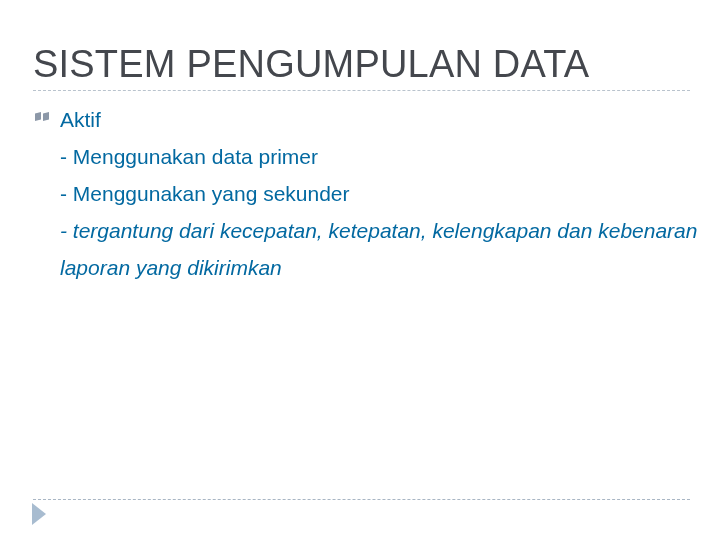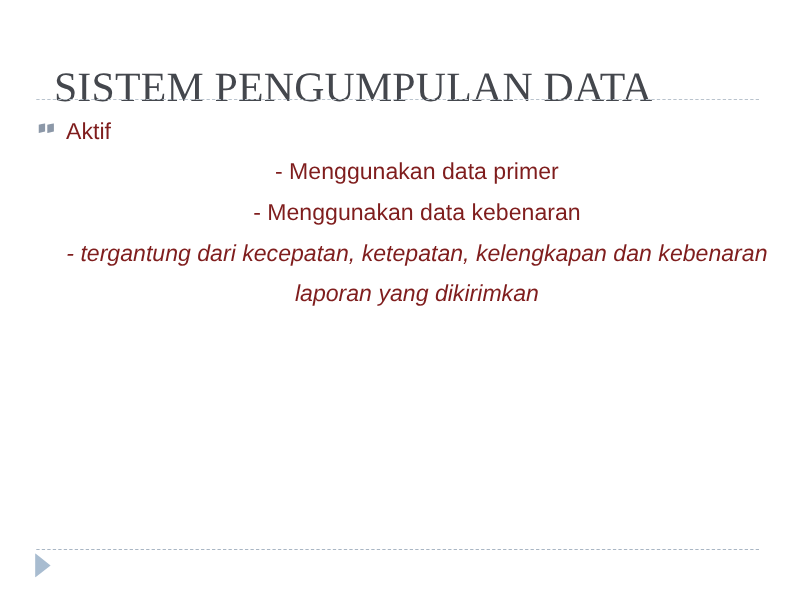--- a/index.html
+++ b/index.html
@@ -30,23 +30,22 @@
     width: 660px;
     height: 46px;
   }
   .slide-title {
     font-size: 38px;
     line-height: 44px;
     font-weight: normal;
     color: #44474d;
     letter-spacing: 0.2px;
     white-space: nowrap;
-    margin: 16px;
+    margin: 0;
     padding: 0;
-    font-family: Liberation Serif, serif;
   }
   .title-rule {
     position: absolute;
     left: 33px;
     top: 90px;
     width: 657px;
     height: 0;
     border-top: 1px dashed #b9c3cd;
   }
 
@@ -55,33 +54,32 @@
     position: absolute;
     left: 33px;
     top: 101px;
     width: 665px;
   }
   .line {
     display: block;
     position: relative;
     font-size: 21px;
     line-height: 37px;
-    color: #7f1d1d;
+    color: #0369a1;
     white-space: nowrap;
   }
   .line.wrapped {
     white-space: normal;
     font-style: italic;
   }
   .bullet-line {
     padding-left: 27px;
   }
   .sub-line {
     padding-left: 27px;
-    text-align: center;
   }
   .bullet-glyph {
     position: absolute;
     left: 2px;
     top: 11px;
     width: 16px;
     height: 9px;
     display: block;
   }
   .bullet-glyph svg {
@@ -130,21 +128,21 @@
       </span>
       <span>Aktif</span>
     </div>
 
     <div class="line sub-line">
       <span>- Menggunakan data primer</span>
     </div>
 
 
     <div class="line sub-line">
-      <span>- Menggunakan data kebenaran</span>
+      <span>- Menggunakan yang sekunder</span>
     </div>
 
     <div class="line sub-line wrapped">
       <span>- tergantung dari kecepatan, ketepatan, kelengkapan dan kebenaran laporan yang dikirimkan</span>
     </div>
 
   </div>
 
   <div class="footer-rule"></div>
 

